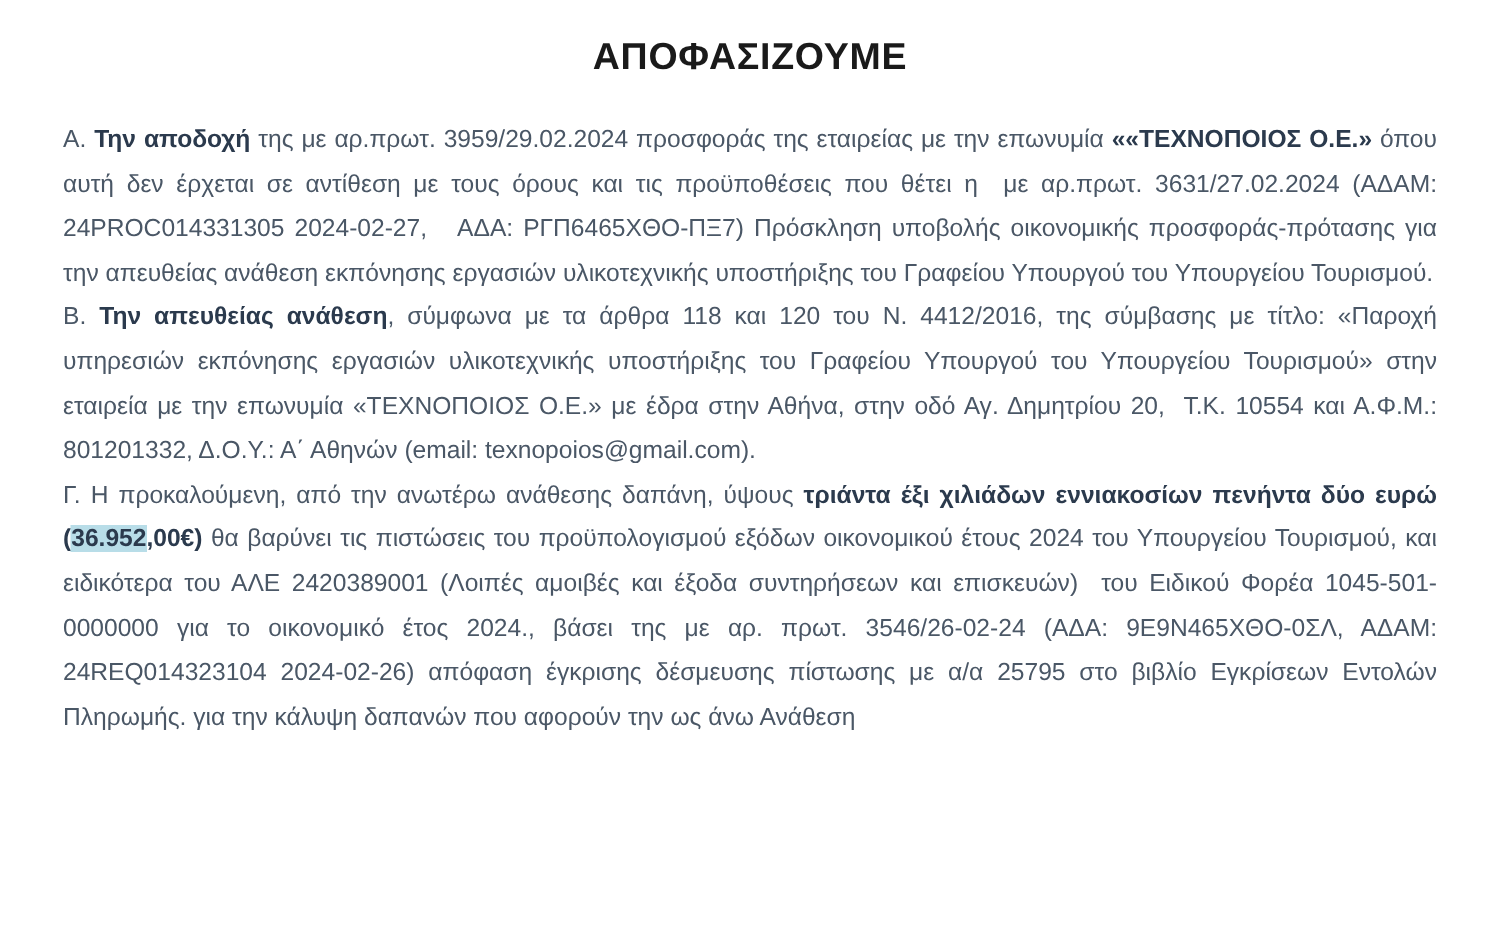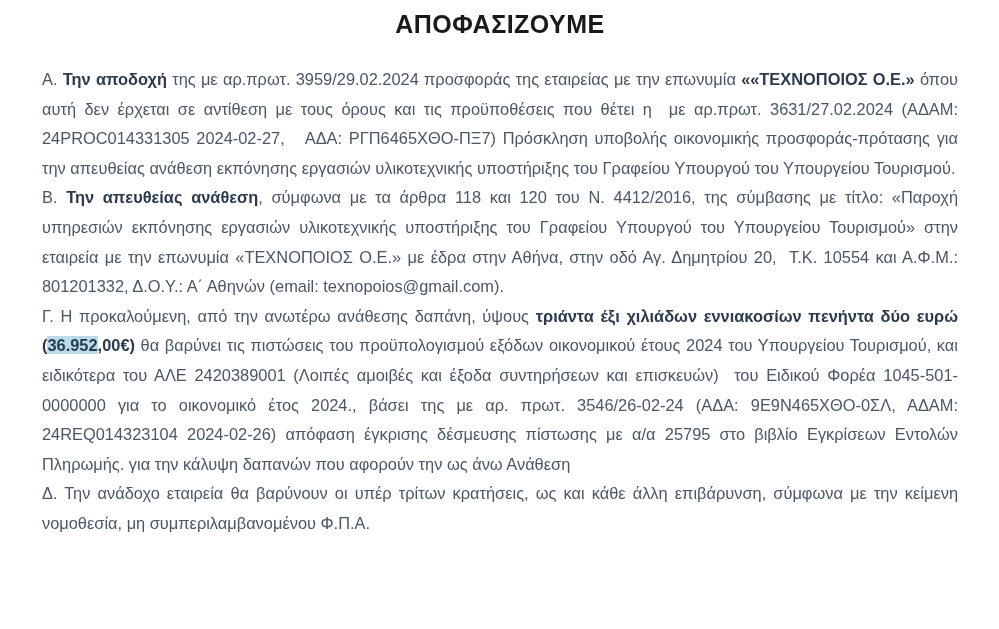--- a/index.html
+++ b/index.html
@@ -10,21 +10,21 @@
     width: 999px;
     height: 629px;
     background: #ffffff;
     overflow: hidden;
     font-family: "Liberation Sans", sans-serif;
   }
   .page {
     box-sizing: border-box;
     width: 999px;
     height: 629px;
-    padding: 8px 41px 0 42px;
+    padding: 22px 41px 0 42px;
     background: #ffffff;
   }
   .doc-title {
     text-align: center;
     font-size: 25px;
     font-weight: bold;
     letter-spacing: 0.5px;
     color: var(--title-color, #1a1a1a);
     margin: 2px 0 26px 0;
   }
@@ -48,15 +48,14 @@
 </style>
 </head>
 <body>
 
 <div class="page">
   <h1 class="doc-title">ΑΠΟΦΑΣΙΖΟΥΜΕ</h1>
   <div class="doc-body">
       <p class="para"><span class="seg">Α. </span><span class="seg bold">Την αποδοχή</span><span class="seg"> της με αρ.πρωτ. 3959/29.02.2024 προσφοράς της εταιρείας με την επωνυμία </span><span class="seg bold">««ΤΕΧΝΟΠΟΙΟΣ Ο.Ε.»</span><span class="seg"> όπου αυτή δεν έρχεται σε αντίθεση με τους όρους και τις προϋποθέσεις που θέτει η  με αρ.πρωτ. 3631/27.02.2024 (ΑΔΑΜ: 24PROC014331305 2024-02-27,   ΑΔΑ: ΡΓΠ6465ΧΘΟ-ΠΞ7) Πρόσκληση υποβολής οικονομικής προσφοράς-πρότασης για την απευθείας ανάθεση εκπόνησης εργασιών υλικοτεχνικής υποστήριξης του Γραφείου Υπουργού του Υπουργείου Τουρισμού.</span></p>
       <p class="para"><span class="seg">Β. </span><span class="seg bold">Την απευθείας ανάθεση</span><span class="seg">, σύμφωνα με τα άρθρα 118 και 120 του Ν. 4412/2016, της σύμβασης με τίτλο: «Παροχή υπηρεσιών εκπόνησης εργασιών υλικοτεχνικής υποστήριξης του Γραφείου Υπουργού του Υπουργείου Τουρισμού» στην εταιρεία με την επωνυμία «ΤΕΧΝΟΠΟΙΟΣ Ο.Ε.» με έδρα στην Αθήνα, στην οδό Αγ. Δημητρίου 20,  Τ.Κ. 10554 και Α.Φ.Μ.: 801201332, Δ.Ο.Υ.: Α΄ Αθηνών (email: texnopoios@gmail.com).</span></p>
       <p class="para"><span class="seg">Γ. Η προκαλούμενη, από την ανωτέρω ανάθεσης δαπάνη, ύψους </span><span class="seg bold">τριάντα έξι χιλιάδων εννιακοσίων πενήντα δύο ευρώ (</span><span class="seg bold highlight">36.952</span><span class="seg bold">,00€)</span><span class="seg"> θα βαρύνει τις πιστώσεις του προϋπολογισμού εξόδων οικονομικού έτους 2024 του Υπουργείου Τουρισμού, και ειδικότερα του ΑΛΕ 2420389001 (Λοιπές αμοιβές και έξοδα συντηρήσεων και επισκευών)  του Ειδικού Φορέα 1045-501-0000000 για το οικονομικό έτος 2024., βάσει της με αρ. πρωτ. 3546/26-02-24 (ΑΔΑ: 9Ε9Ν465ΧΘΟ-0ΣΛ, ΑΔΑΜ: 24REQ014323104 2024-02-26) απόφαση έγκρισης δέσμευσης πίστωσης με α/α 25795 στο βιβλίο Εγκρίσεων Εντολών Πληρωμής. για την κάλυψη δαπανών που αφορούν την ως άνω Ανάθεση</span></p>
-      <p class="para"><span class="seg">Δ. Την ανάδοχο εταιρεία θα βαρύνουν οι υπέρ τρίτων κρατήσεις, ως και κάθε άλλη επιβάρυνση, σύμφωνα με την κείμενη νομοθεσία, μη συμπεριλαμβανομένου Φ.Π.Α.</span></p>
     </div>
 </div>
 
 </body></html>

